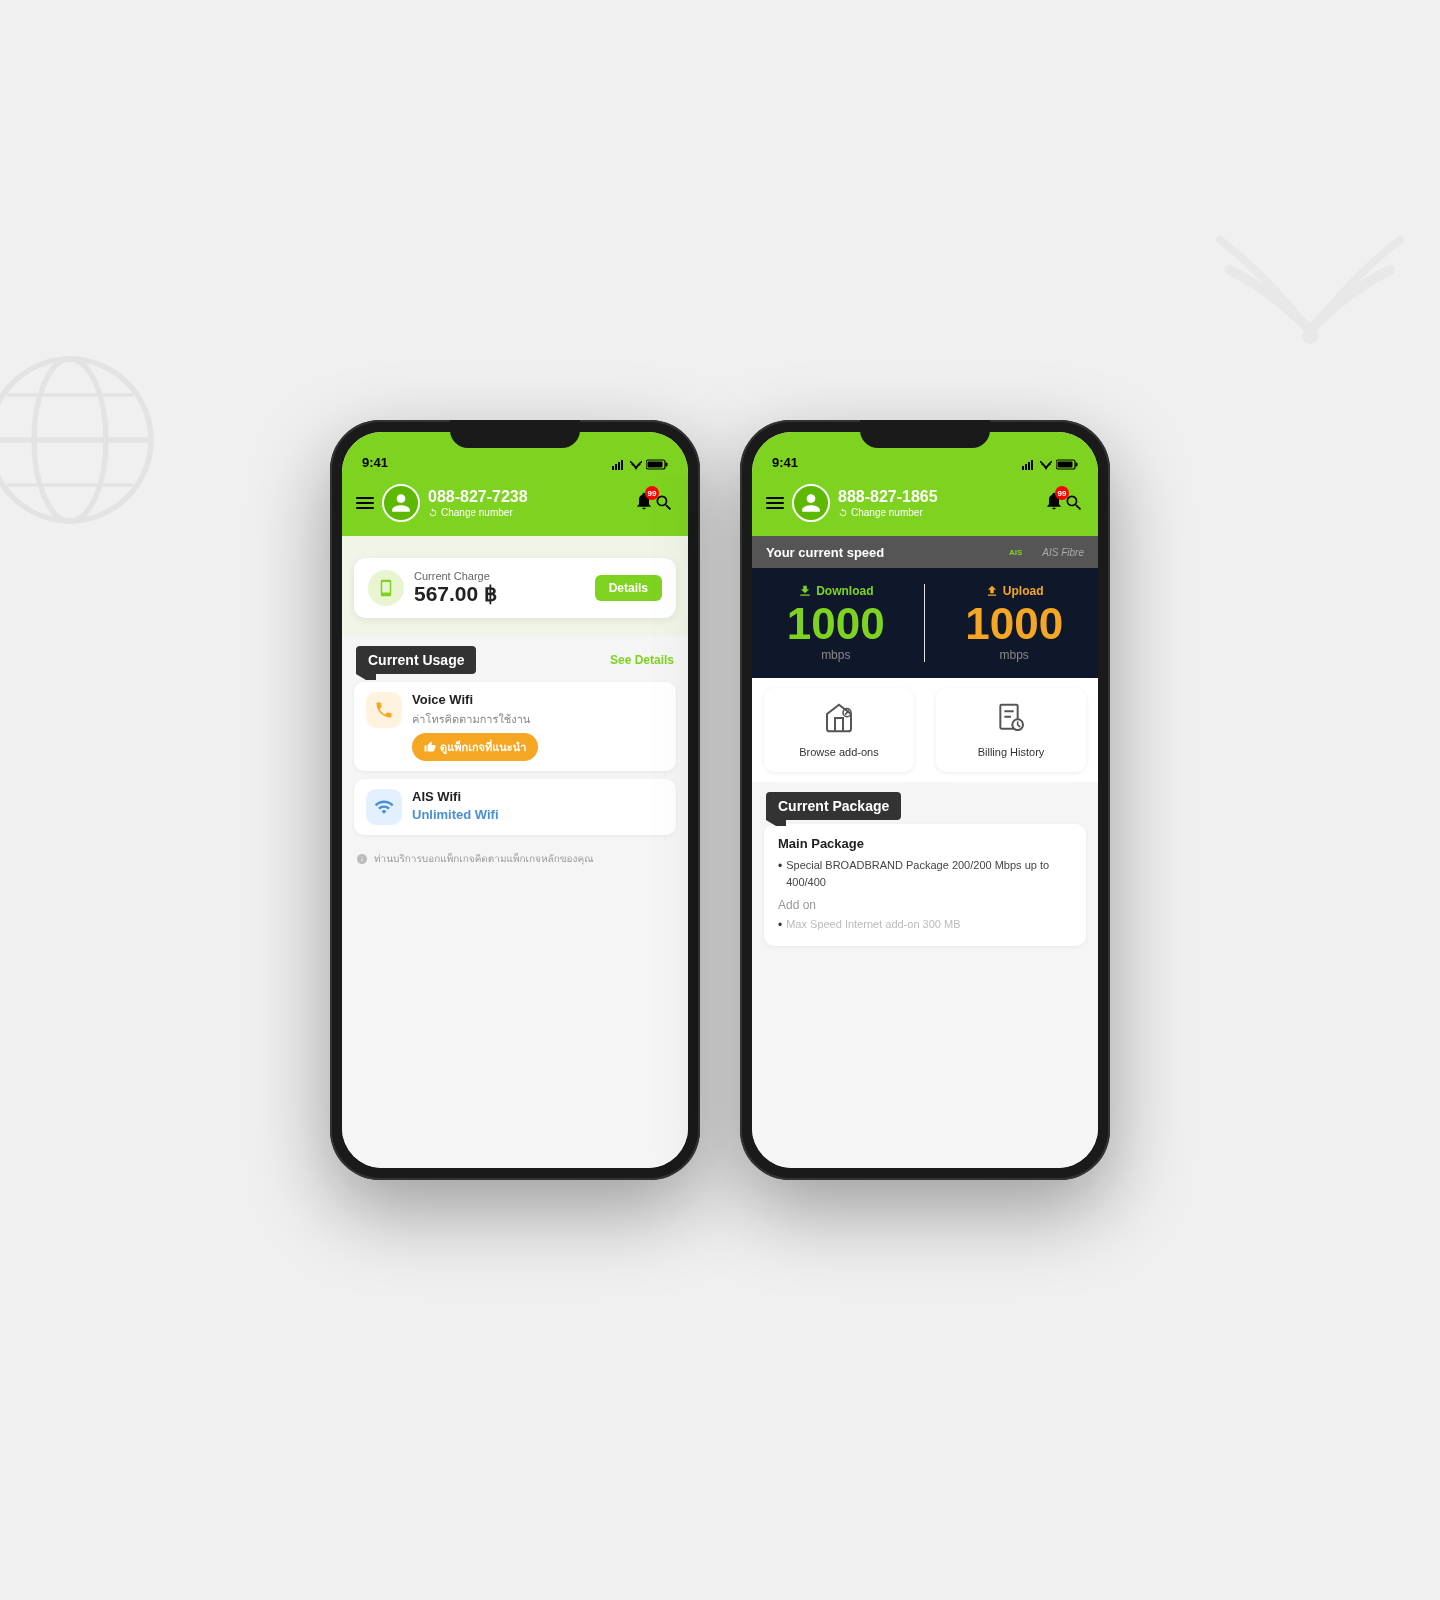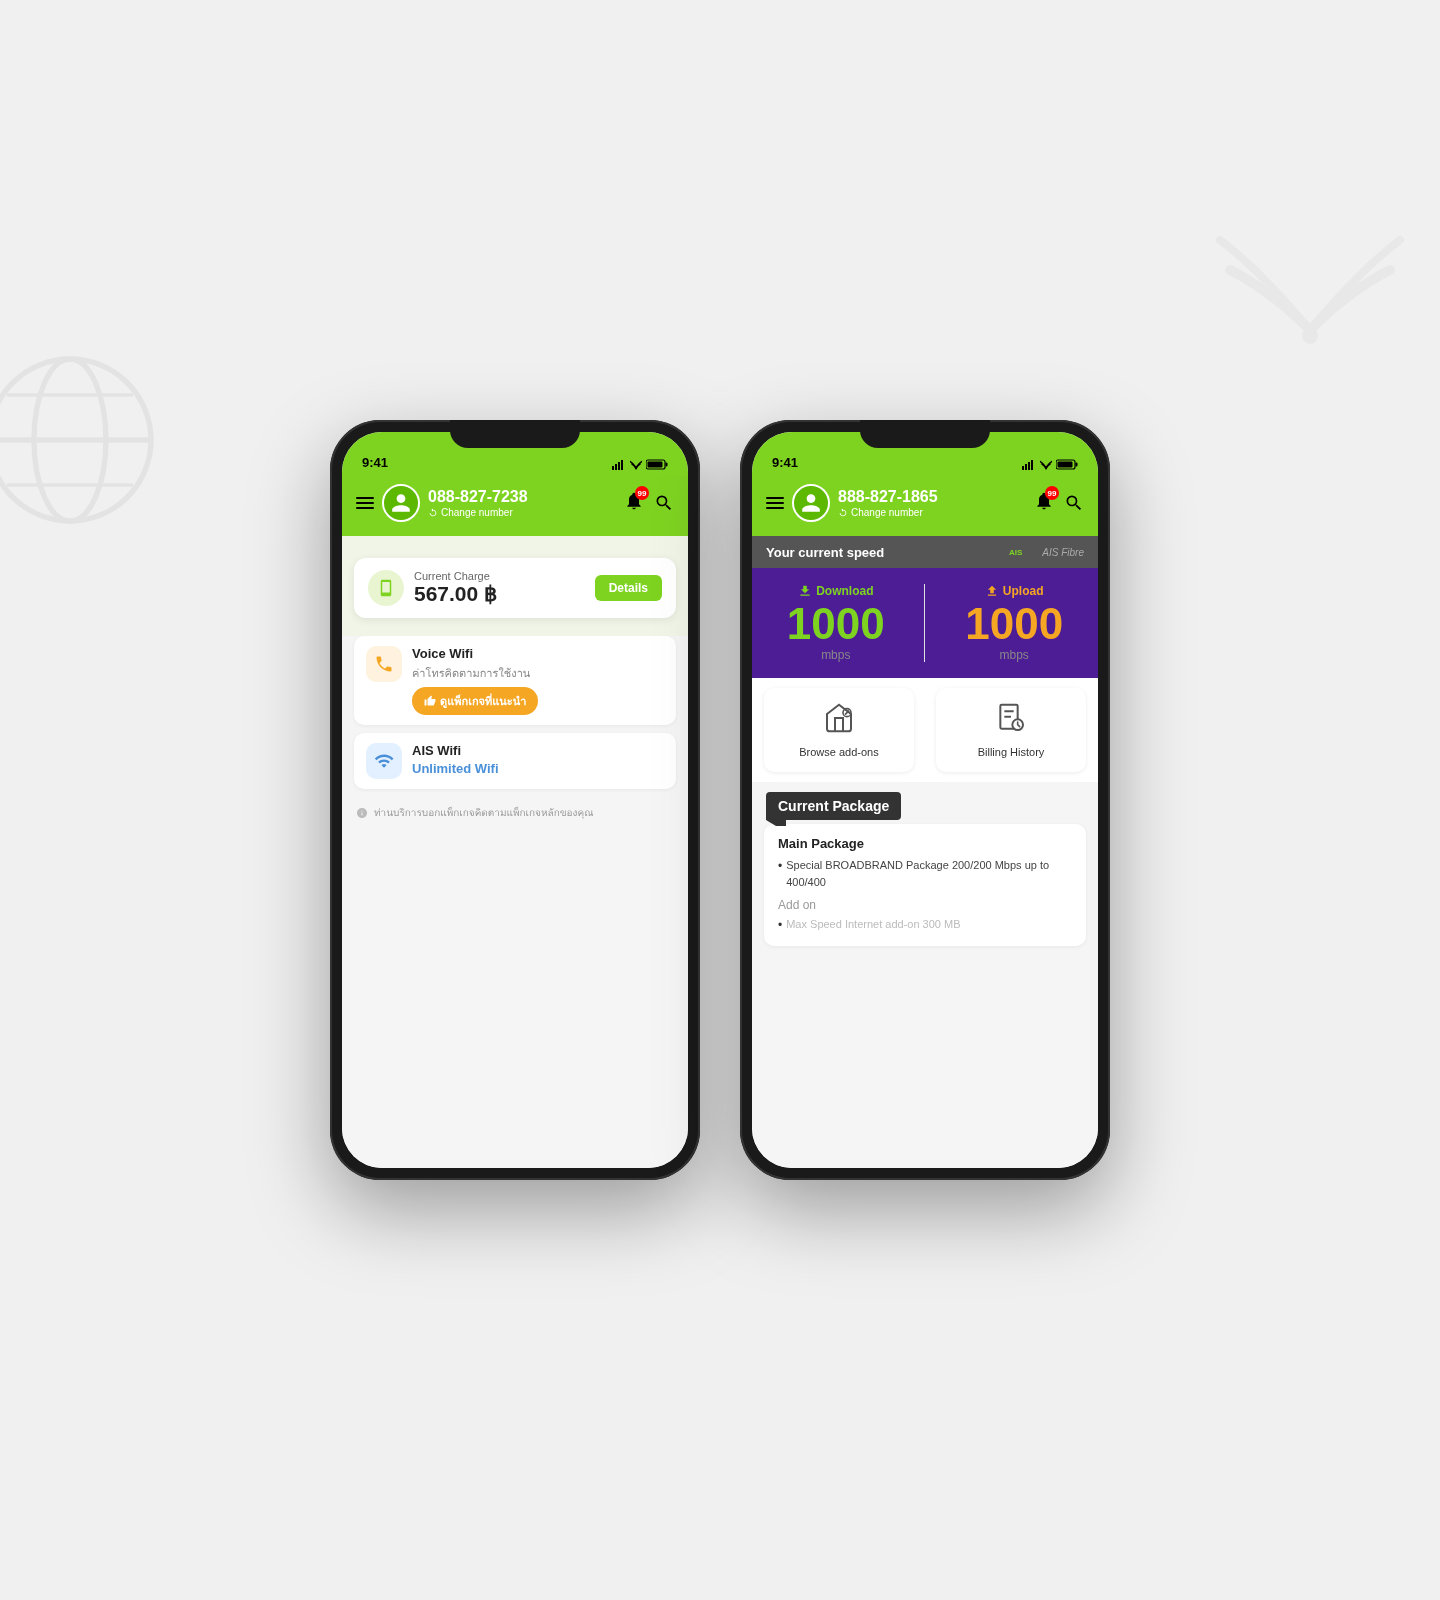--- a/index.html
+++ b/index.html
@@ -140,21 +140,20 @@
     .change-number {
       font-size: 10px;
       color: #fff;
       display: flex;
       align-items: center;
       gap: 3px;
       margin-top: 1px;
     }
     .header-icons {
       display: flex;
-      gap: 10px;
       align-items: center;
       text-align: right;
     }
     .notif-icon {
       position: relative;
     }
     .notif-badge {
       position: absolute;
       top: -5px;
       right: -5px;
@@ -351,21 +350,21 @@
     .ais-fibre-logo {
       display: flex;
       align-items: center;
       gap: 3px;
     }
     .ais-fibre-logo span {
       font-size: 11px;
       color: #ccc;
     }
     .speed-card {
-      background: #4c1d95;
+      background: #0f172a;
       margin: 0;
       padding: 16px 20px;
       display: flex;
       justify-content: space-around;
     }
     .speed-col {
       text-align: center;
     }
     .speed-label {
       display: flex;
@@ -553,20 +552,26 @@
               <div>
                 <span class="charge-label">Current Charge</span>
                 <span class="charge-amount">567.00 ฿</span>
               </div>
             </div>
             <button class="details-btn">Details</button>
           </div>
         </div>
 
         <div style="background:#f5f5f5; flex:1; overflow:hidden;">
+          <div class="section-header">
+            <div class="section-title-wrap">
+              <span class="section-title">Current Usage</span>
+            </div>
+            <span class="see-details">See Details</span>
+          </div>
 
 
           <div class="usage-item">
             <div class="usage-icon voice">
               <svg width="20" height="20" viewBox="0 0 24 24" fill="#f5a623">
                   <path d="M6.6 10.8c1.4 2.8 3.8 5.1 6.6 6.6l2.2-2.2c.3-.3.7-.4 1-.2 1.1.4 2.3.6 3.6.6.6 0 1 .4 1 1V20c0 .6-.4 1-1 1-9.4 0-17-7.6-17-17 0-.6.4-1 1-1h3.5c.6 0 1 .4 1 1 0 1.3.2 2.5.6 3.6.1.3 0 .7-.2 1L6.6 10.8z"></path>
                 </svg>
             </div>
             <div class="usage-details">
               <span class="usage-name">Voice Wifi</span>

